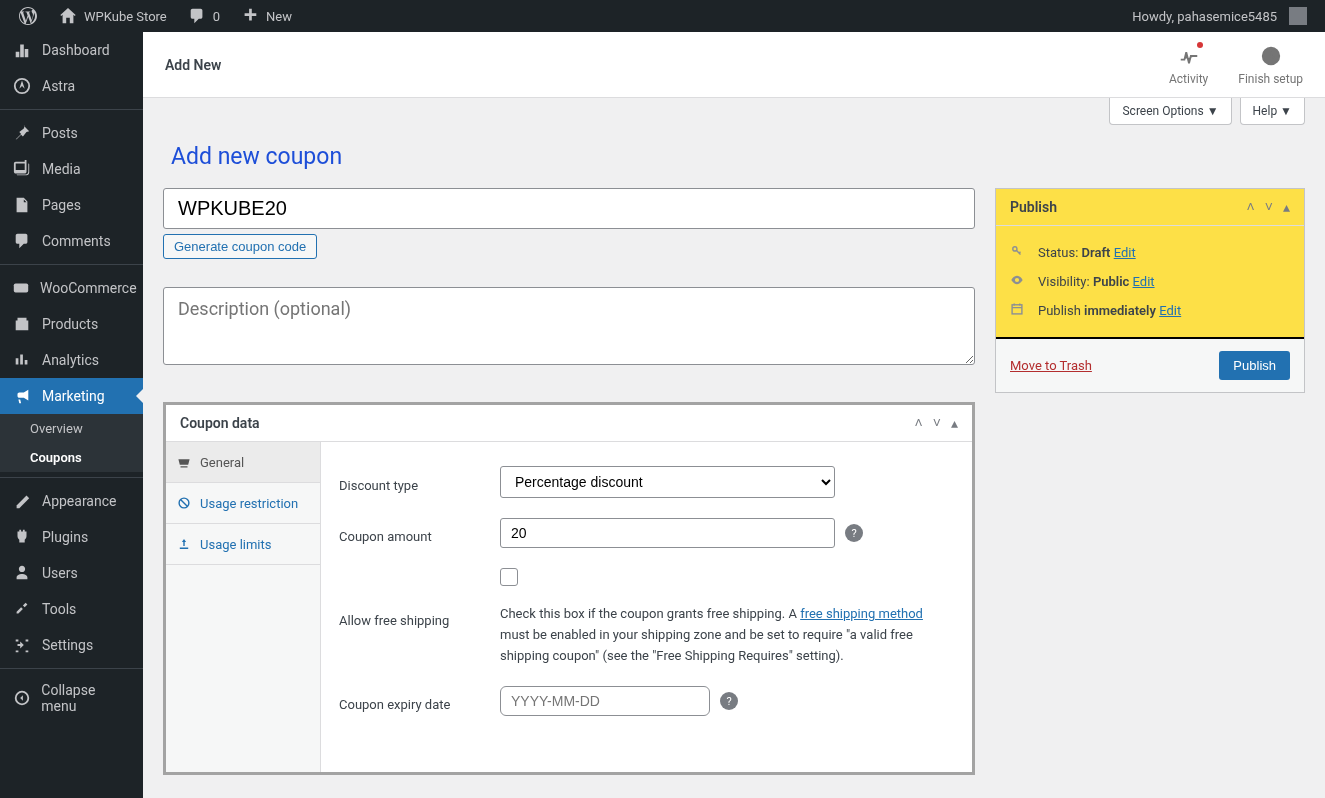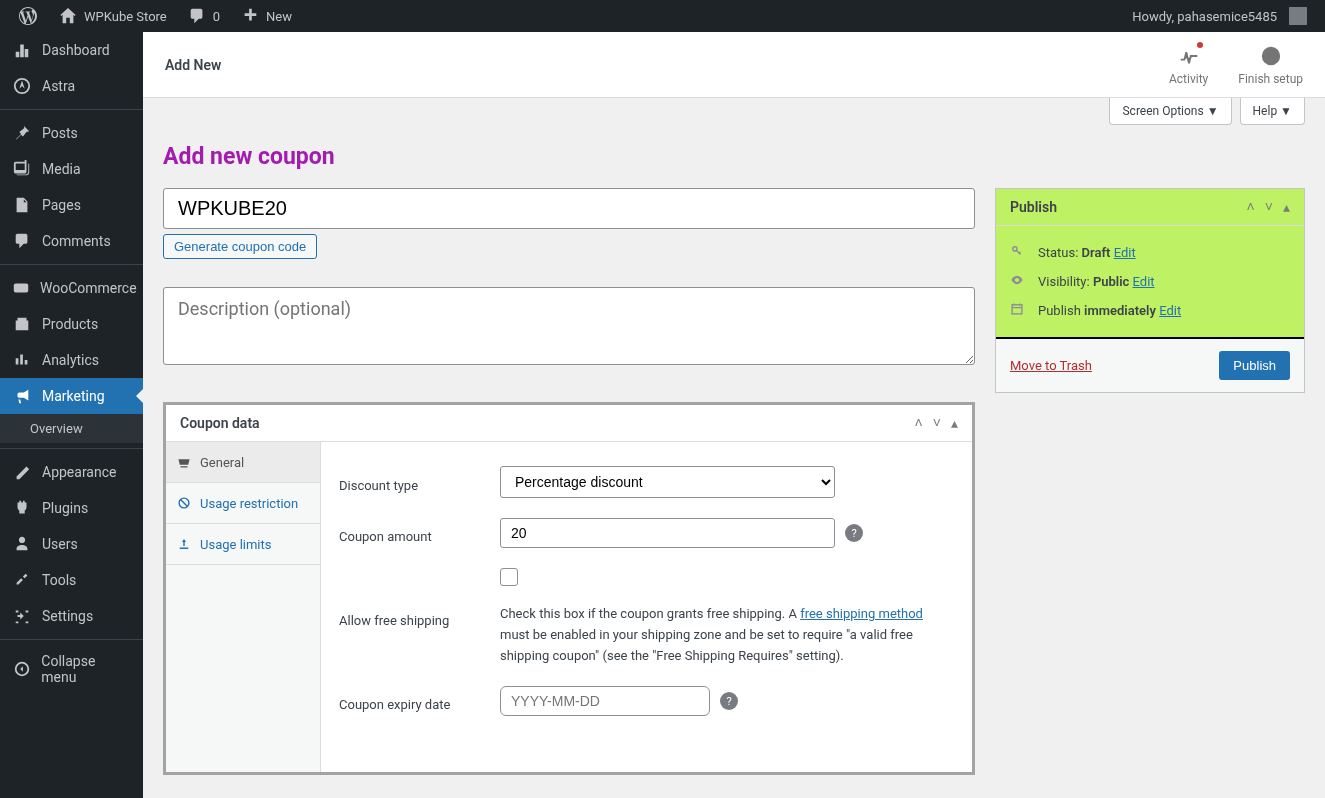--- a/index.html
+++ b/index.html
@@ -30,21 +30,21 @@
 .topstrip-title { font-size: 14px; font-weight: 600; }
 .topstrip-actions { display: flex; gap: 30px; }
 .topstrip-action { display: flex; flex-direction: column; align-items: center; gap: 4px; font-size: 12px; color: #757575; cursor: pointer; }
 .topstrip-action .ticon { width: 24px; height: 24px; display: flex; align-items: center; justify-content: center; position: relative; }
 .red-dot { position: absolute; top: -2px; right: -2px; width: 6px; height: 6px; background: #d63638; border-radius: 50%; }
 
 .screen-meta { display: flex; justify-content: flex-end; gap: 8px; padding-right: 20px; }
 .screen-tab { background: #fff; border: 1px solid #c3c4c7; border-top: none; padding: 6px 12px; font-size: 12px; cursor: pointer; border-radius: 0 0 4px 4px; }
 
 .main { padding: 10px 20px 20px; }
-h1.page-title { font-size: 23px; font-weight: 700; margin: 8px 0 18px; color: #a21caf; }
+h1.page-title { font-size: 23px; font-weight: 400; margin: 8px 8px 18px; color: #1d4ed8; }
 
 .columns { display: flex; gap: 20px; align-items: flex-start; }
 .col-main { flex: 1; }
 .col-side { width: 310px; }
 
 .title-input { width: 100%; padding: 8px 14px; font-size: 20px; border: 1px solid #8c8f94; background: #fff; border-radius: 3px; }
 .gen-btn { margin-top: 5px; background: #f6f7f7; border: 1px solid #2271b1; color: #2271b1; padding: 4px 10px; border-radius: 3px; cursor: pointer; font-size: 13px; }
 .desc-area { width: 100%; margin-top: 28px; border: 1px solid #8c8f94; border-radius: 3px; padding: 10px 14px; font-size: 18px; min-height: 78px; resize: vertical; font-family: inherit; }
 
 .postbox { background: #fff; border: 3px solid #a3a3a3; margin-top: 34px; }
@@ -64,21 +64,21 @@
 .field-label { width: 150px; font-size: 13px; padding-top: 6px; }
 .field-control { flex: 1; display: flex; align-items: center; gap: 10px; }
 .field-control select, .field-control input[type=text] { border: 1px solid #8c8f94; border-radius: 3px; padding: 6px 10px; font-size: 14px; background: #fff; }
 .field-control select { width: 335px; }
 .field-control input[type=text] { width: 335px; }
 .help-icon { width: 18px; height: 18px; background: #787c82; color: #fff; border-radius: 50%; display: flex; align-items: center; justify-content: center; font-size: 11px; cursor: pointer; }
 .checkbox { width: 18px; height: 18px; border: 1px solid #8c8f94; border-radius: 3px; cursor: pointer; flex-shrink: 0; }
 .check-desc { font-size: 13px; line-height: 1.6; margin-top: 8px; max-width: 430px; }
 .check-desc a { color: #2271b1; text-decoration: underline; }
 
-.publish-box { background: #bef264; border: 1px solid #c3c4c7; }
+.publish-box { background: #fde047; border: 1px solid #c3c4c7; }
 .publish-body { padding: 12px 14px; }
 .pub-row { display: flex; align-items: center; gap: 10px; padding: 6px 0; font-size: 13px; }
 .pub-row .picon { width: 18px; color: #8c8f94; }
 .pub-row a { color: #2271b1; text-decoration: underline; cursor: pointer; }
 .pub-row strong { font-weight: 600; }
 .publish-footer { display: flex; justify-content: space-between; align-items: center; padding: 12px 14px; border-top: 2px solid #000000; background: #f6f7f7; }
 .trash-link { color: #b32d2e; text-decoration: underline; cursor: pointer; }
 .publish-btn { background: #2271b1; color: #fff; border: none; padding: 7px 14px; border-radius: 3px; cursor: pointer; font-size: 13px; }
 
 svg { fill: currentColor; }
@@ -209,20 +209,21 @@
     <div class="menu-item current">
         <span class="icon">
           <svg viewBox="0 0 20 20" width="18">
             <path d="M17 3v12l-5-3H7c-1.1 0-2-.9-2-2V8c0-1.1.9-2 2-2h5l5-3zM6 14h2l1 4H7l-1-4z"></path>
           </svg>
         </span>
         <span>Marketing</span>
       </div>
     <div class="submenu">
       <div class="subitem">Overview</div>
+      <div class="subitem current">Coupons</div>
     </div>
     <div class="menu-separator"></div>
     <div class="menu-item">
         <span class="icon">
           <svg viewBox="0 0 20 20" width="18">
             <path d="M4 15l11-11 3 3-11 11H4v-3z"></path>
           </svg>
         </span>
         <span>Appearance</span>
       </div>

